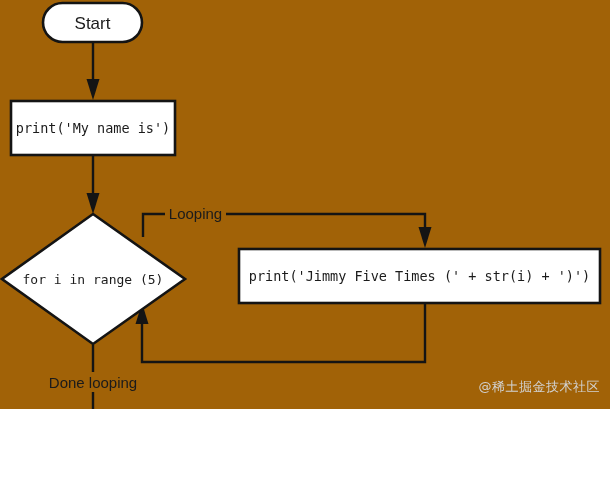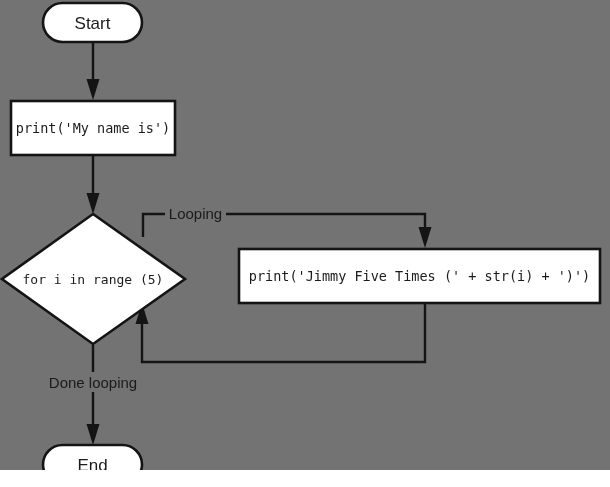--- a/index.html
+++ b/index.html
@@ -6,22 +6,22 @@
     margin: 0;
     padding: 0;
     background: #ffffff;
   }
   body {
     font-family: "Liberation Sans", sans-serif;
   }
   #canvas {
     position: relative;
     width: 610px;
-    height: 470px;
-    background: #737373;
+    height: 409px;
+    background: #a16207;
     overflow: hidden;
   }
   #flow-svg {
     position: absolute;
     left: 0;
     top: 0;
     width: 610px;
     height: 487px;
   }
   .node-shape {
@@ -130,14 +130,15 @@
       <rect class="node-shape" x="43" y="445" width="99" height="39" rx="19.5" ry="19.5"></rect>
       <text class="label-term" x="92.5" y="470.5" text-anchor="middle">End</text>
     </g>
 
     <text class="label-edge" x="195.5" y="219" text-anchor="middle">Looping</text>
 
     <text class="label-edge" x="93" y="388" text-anchor="middle">Done looping</text>
 
   </svg>
 
+  <div class="watermark-text">@稀土掘金技术社区</div>
 
 </div>
 
 </body></html>

